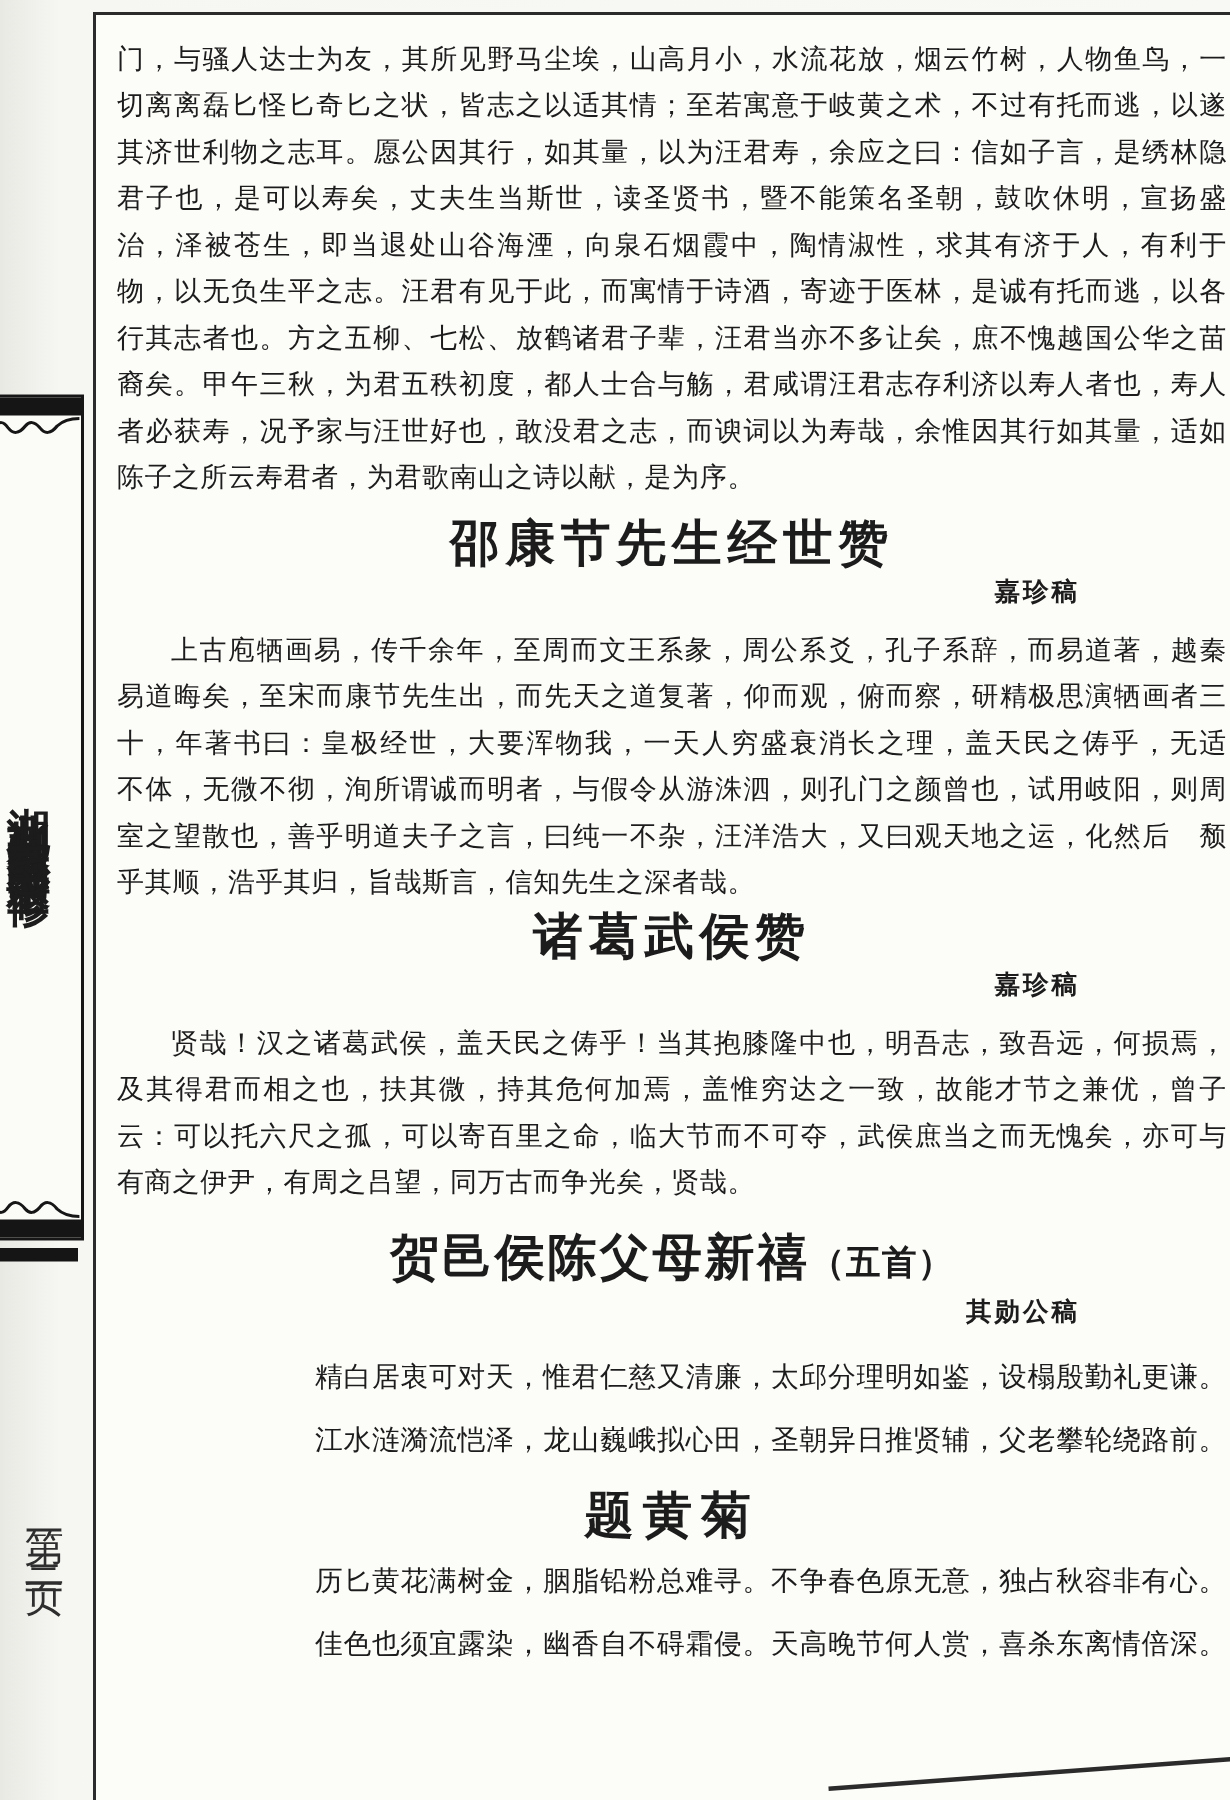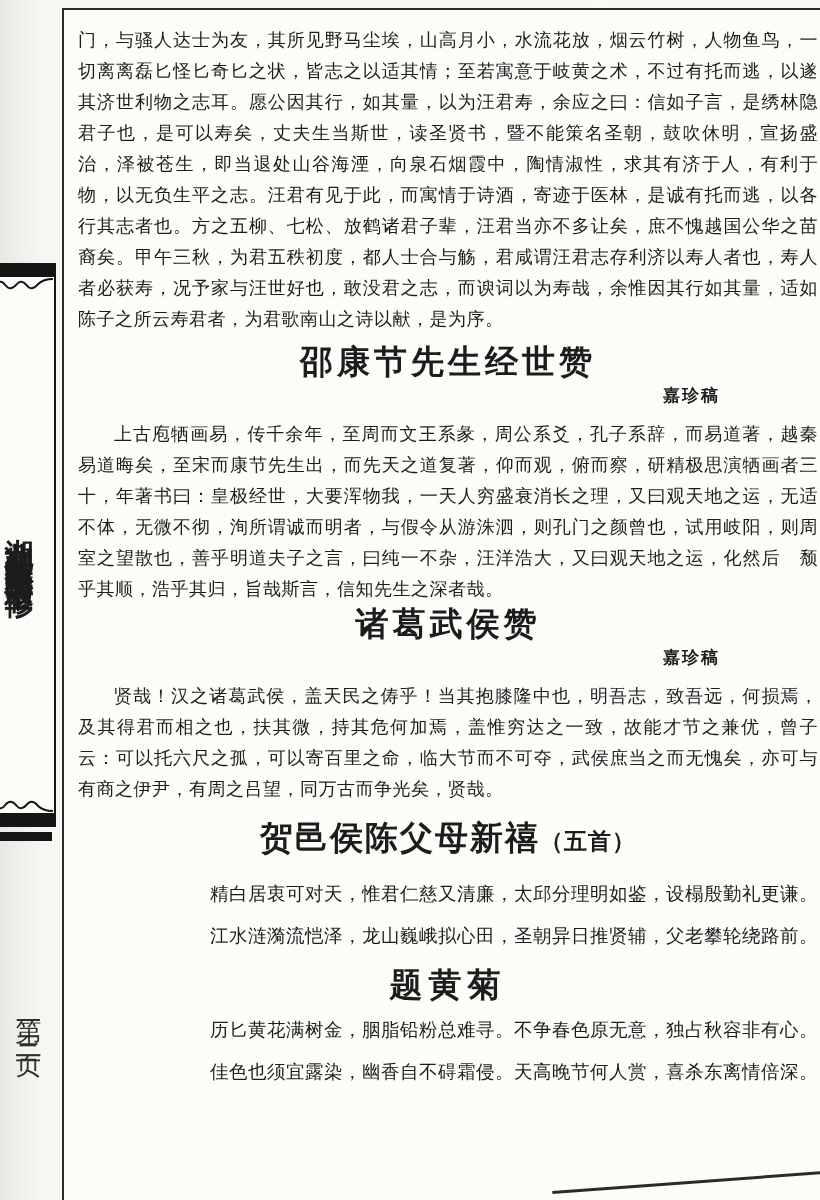--- a/index.html
+++ b/index.html
@@ -104,38 +104,39 @@
     <div class="line">裔矣。甲午三秋，为君五秩初度，都人士合与觞，君咸谓汪君志存利济以寿人者也，寿人</div>
     <div class="line">者必获寿，况予家与汪世好也，敢没君之志，而谀词以为寿哉，余惟因其行如其量，适如</div>
     <div class="line last">陈子之所云寿君者，为君歌南山之诗以献，是为序。</div>
   </div>
 
   <div class="sec-title t1">邵康节先生经世赞</div>
   <div class="attr">嘉珍稿</div>
   <div class="para">
     <div class="line indent">上古庖牺画易，传千余年，至周而文王系彖，周公系爻，孔子系辞，而易道著，越秦</div>
     <div class="line">易道晦矣，至宋而康节先生出，而先天之道复著，仰而观，俯而察，研精极思演牺画者三</div>
-    <div class="line">十，年著书曰：皇极经世，大要浑物我，一天人穷盛衰消长之理，又曰观天地之运，无适</div>
+    <div class="line">十，年著书曰：皇极经世，大要浑物我，一天人穷盛衰消长之理，盖天民之俦乎，无适</div>
     <div class="line">不体，无微不彻，洵所谓诚而明者，与假令从游洙泗，则孔门之颜曾也，试用岐阳，则周</div>
     <div class="line">室之望散也，善乎明道夫子之言，曰纯一不杂，汪洋浩大，又曰观天地之运，化然后　颓</div>
     <div class="line last">乎其顺，浩乎其归，旨哉斯言，信知先生之深者哉。</div>
   </div>
 
   <div class="sec-title t2">诸葛武侯赞</div>
   <div class="attr">嘉珍稿</div>
   <div class="para">
     <div class="line indent">贤哉！汉之诸葛武侯，盖天民之俦乎！当其抱膝隆中也，明吾志，致吾远，何损焉，</div>
     <div class="line">及其得君而相之也，扶其微，持其危何加焉，盖惟穷达之一致，故能才节之兼优，曾子</div>
     <div class="line">云：可以托六尺之孤，可以寄百里之命，临大节而不可夺，武侯庶当之而无愧矣，亦可与</div>
     <div class="line last">有商之伊尹，有周之吕望，同万古而争光矣，贤哉。</div>
   </div>
 
   <div class="sec-title t3">
     <span>贺邑侯陈父母新禧</span><span class="title-note">（五首）</span>
   </div>
+  <div class="attr">其勋公稿</div>
   <div class="poem">
     <div class="poem-line">精白居衷可对天，惟君仁慈又清廉，太邱分理明如鉴，设榻殷勤礼更谦。</div>
     <div class="poem-line">江水涟漪流恺泽，龙山巍峨拟心田，圣朝异日推贤辅，父老攀轮绕路前。</div>
   </div>
 
   <div class="sec-title t4">题黄菊</div>
   <div class="poem p2">
     <div class="poem-line">历匕黄花满树金，胭脂铅粉总难寻。不争春色原无意，独占秋容非有心。</div>
     <div class="poem-line">佳色也须宜露染，幽香自不碍霜侵。天高晚节何人赏，喜杀东离情倍深。</div>
   </div>

